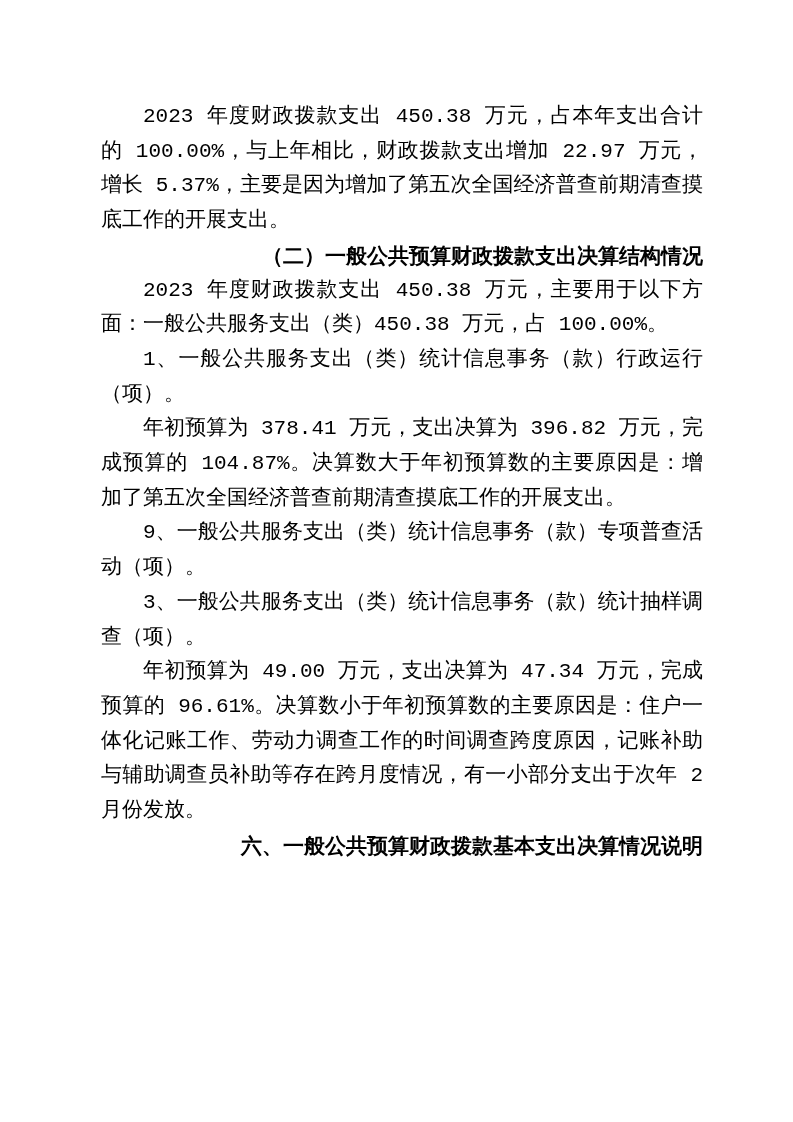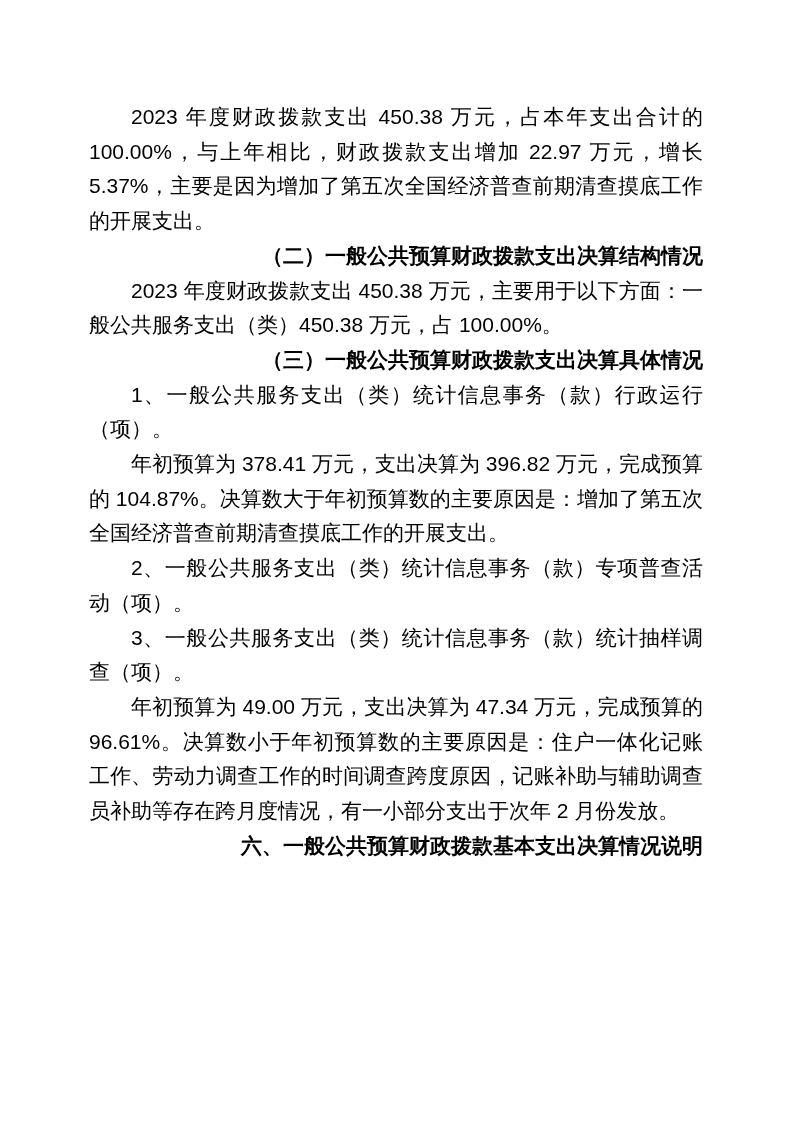--- a/index.html
+++ b/index.html
@@ -19,38 +19,38 @@
   }
   .block {
     margin: 0;
     padding: 0;
     font-size: 21px;
     line-height: 34.7px;
     text-indent: 2em;
     color: #000000;
   }
   .body-text {
-    font-family: Liberation Sans, sans-serif;
+    font-family: Liberation Mono, monospace;
     font-weight: 400;
     text-align: justify;
     text-justify: inter-ideograph;
+    margin-left: 12px;
   }
   .heading-text {
     font-family: "Liberation Sans", "DejaVu Sans", sans-serif;
     font-weight: 700;
     text-align: right;
   }
 </style>
 </head>
 <body>
 
 <div class="page">
   <p class="block body-text">2023 年度财政拨款支出 450.38 万元，占本年支出合计的 100.00%，与上年相比，财政拨款支出增加 22.97 万元，增长 5.37%，主要是因为增加了第五次全国经济普查前期清查摸底工作的开展支出。</p>
   <h3 class="block heading-text">（二）一般公共预算财政拨款支出决算结构情况</h3>
   <p class="block body-text">2023 年度财政拨款支出 450.38 万元，主要用于以下方面：一般公共服务支出（类）450.38 万元，占 100.00%。</p>
-  <h3 class="block heading-text">（三）一般公共预算财政拨款支出决算具体情况</h3>
   <p class="block body-text">1、一般公共服务支出（类）统计信息事务（款）行政运行（项）。</p>
   <p class="block body-text">年初预算为 378.41 万元，支出决算为 396.82 万元，完成预算的 104.87%。决算数大于年初预算数的主要原因是：增加了第五次全国经济普查前期清查摸底工作的开展支出。</p>
-  <p class="block body-text">2、一般公共服务支出（类）统计信息事务（款）专项普查活动（项）。</p>
+  <p class="block body-text">9、一般公共服务支出（类）统计信息事务（款）专项普查活动（项）。</p>
   <p class="block body-text">3、一般公共服务支出（类）统计信息事务（款）统计抽样调查（项）。</p>
   <p class="block body-text">年初预算为 49.00 万元，支出决算为 47.34 万元，完成预算的 96.61%。决算数小于年初预算数的主要原因是：住户一体化记账工作、劳动力调查工作的时间调查跨度原因，记账补助与辅助调查员补助等存在跨月度情况，有一小部分支出于次年 2 月份发放。</p>
   <h3 class="block heading-text">六、一般公共预算财政拨款基本支出决算情况说明</h3>
 </div>
 
 </body></html>

